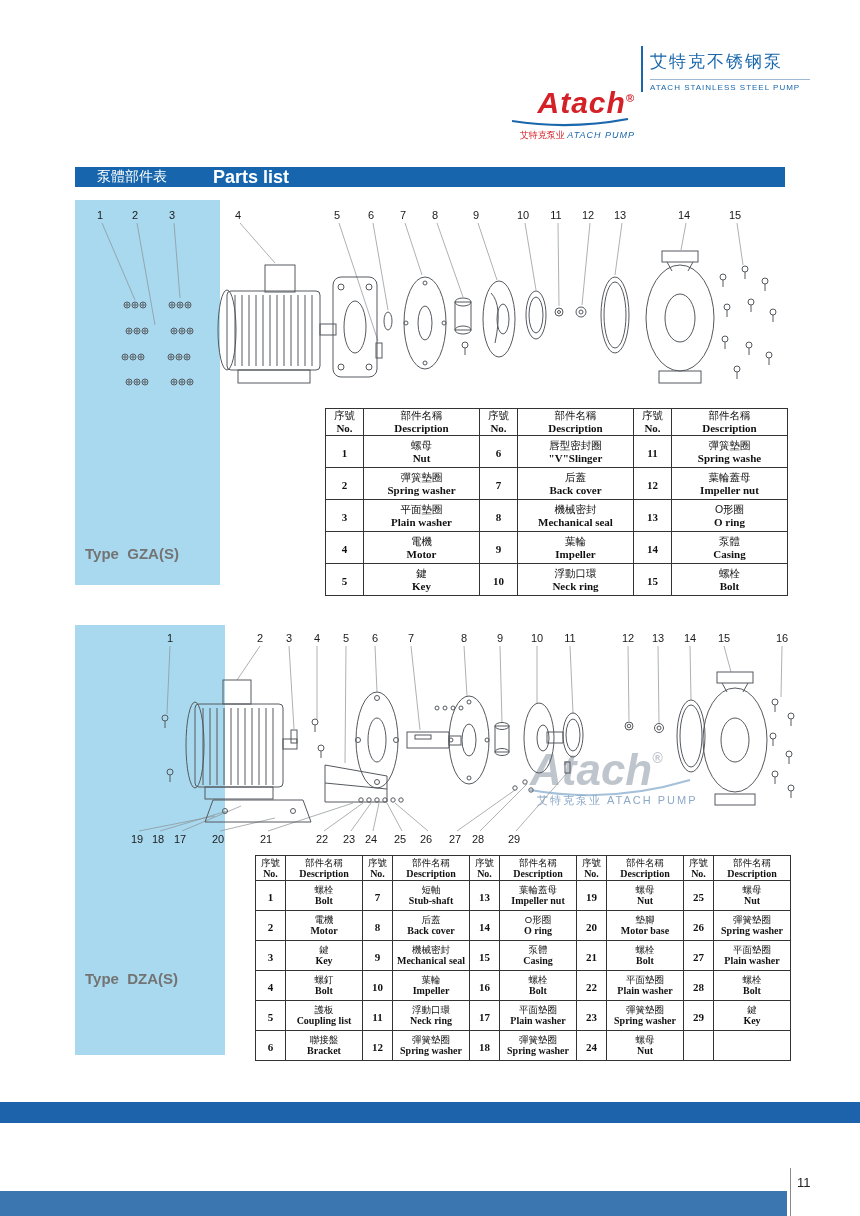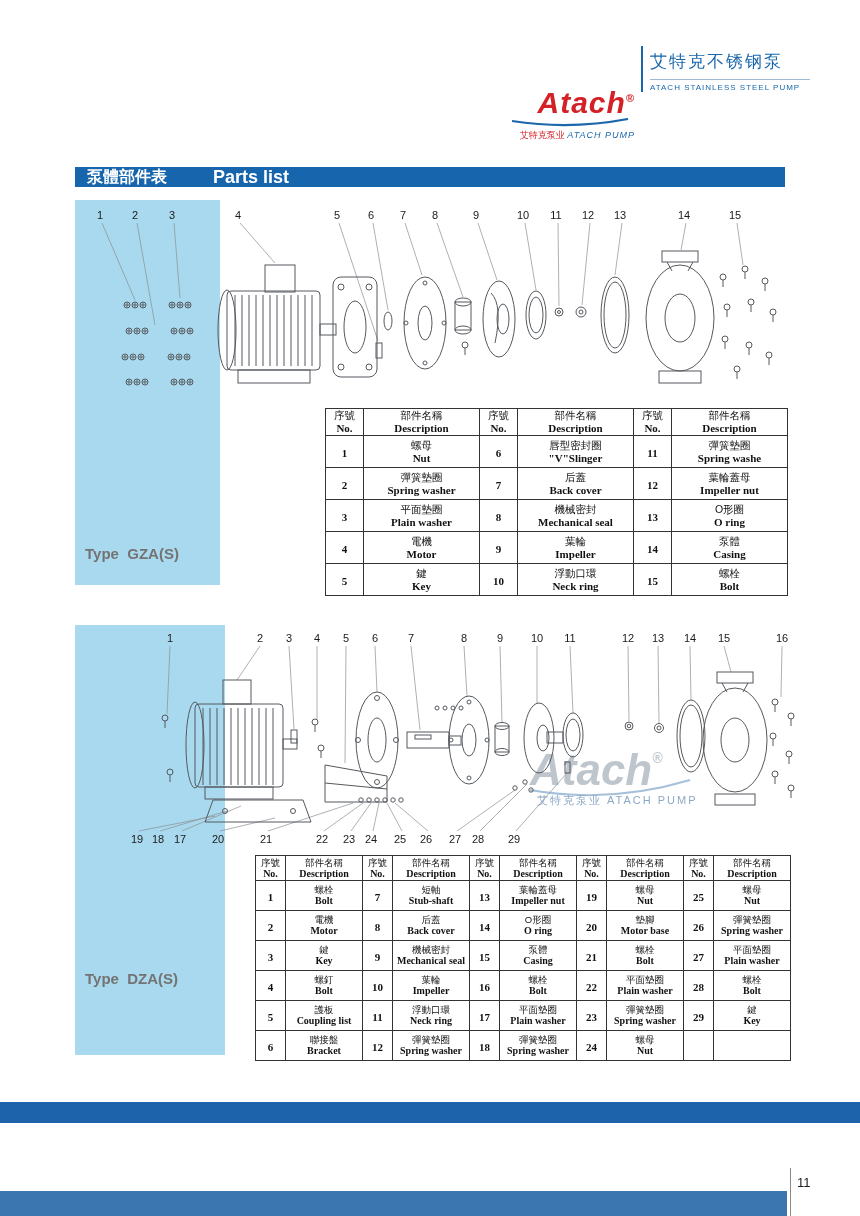--- a/index.html
+++ b/index.html
@@ -14,21 +14,21 @@
   .logo-sub{font-size:9px;margin-top:1px;white-space:nowrap;}
   .logo-sub .cnr{color:#d42027;}
   .logo-sub .enb{color:#1a67ac;letter-spacing:1px;font-style:italic;}
   .hdr-divider{position:absolute;left:641px;top:46px;width:2px;height:46px;background:#1a67ac;}
   .brand{position:absolute;left:650px;top:50px;width:160px;}
   .brand-cn{font-size:17px;font-weight:normal;color:#1a67ac;letter-spacing:2px;}
   .brand-en{font-size:8px;color:#1a67ac;letter-spacing:1px;margin-top:6px;border-top:1px solid #9db9d6;padding-top:3px;}
   
   .title-bar{position:absolute;left:75px;top:167px;width:710px;height:20px;background:#1766ad;
              color:#ffffff;display:flex;align-items:center;}
-  .title-cn{font-size:16px;font-weight:bold;margin-left:12px;white-space:pre;}
+  .title-cn{font-size:14px;font-weight:normal;margin-left:22px;white-space:pre;}
   .title-en{font-size:18px;font-weight:bold;position:absolute;left:138px;}
   
   .panel{position:absolute;background:#a9d9ee;}
   .panel-gza{left:75px;top:200px;width:145px;height:385px;}
   .panel-dza{left:75px;top:625px;width:150px;height:430px;}
   .type-label{position:absolute;color:#737373;font-size:15px;font-weight:bold;white-space:pre;}
   .type-gza{left:85px;top:545px;}
   .type-dza{left:85px;top:970px;}
   
   .diagram{position:absolute;}

